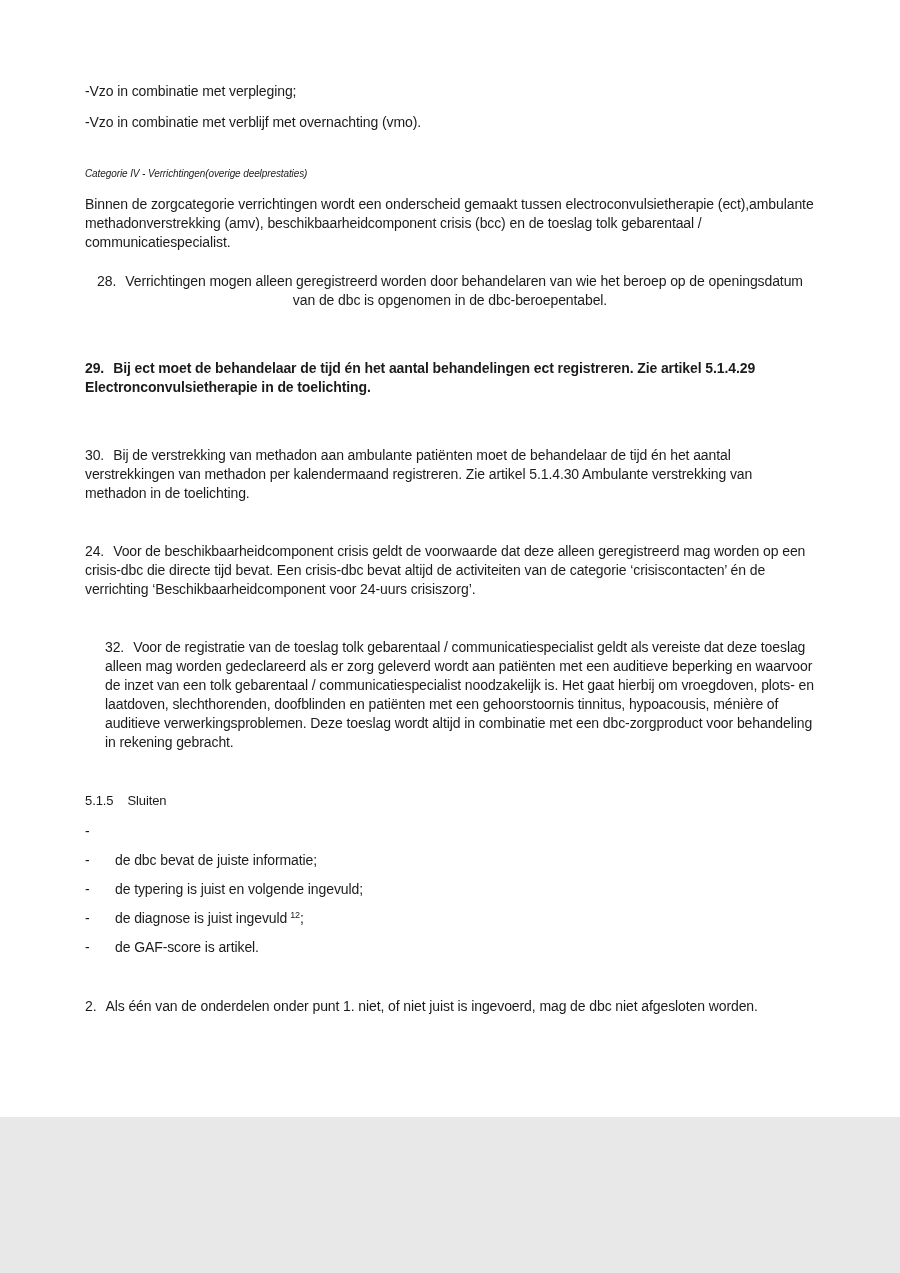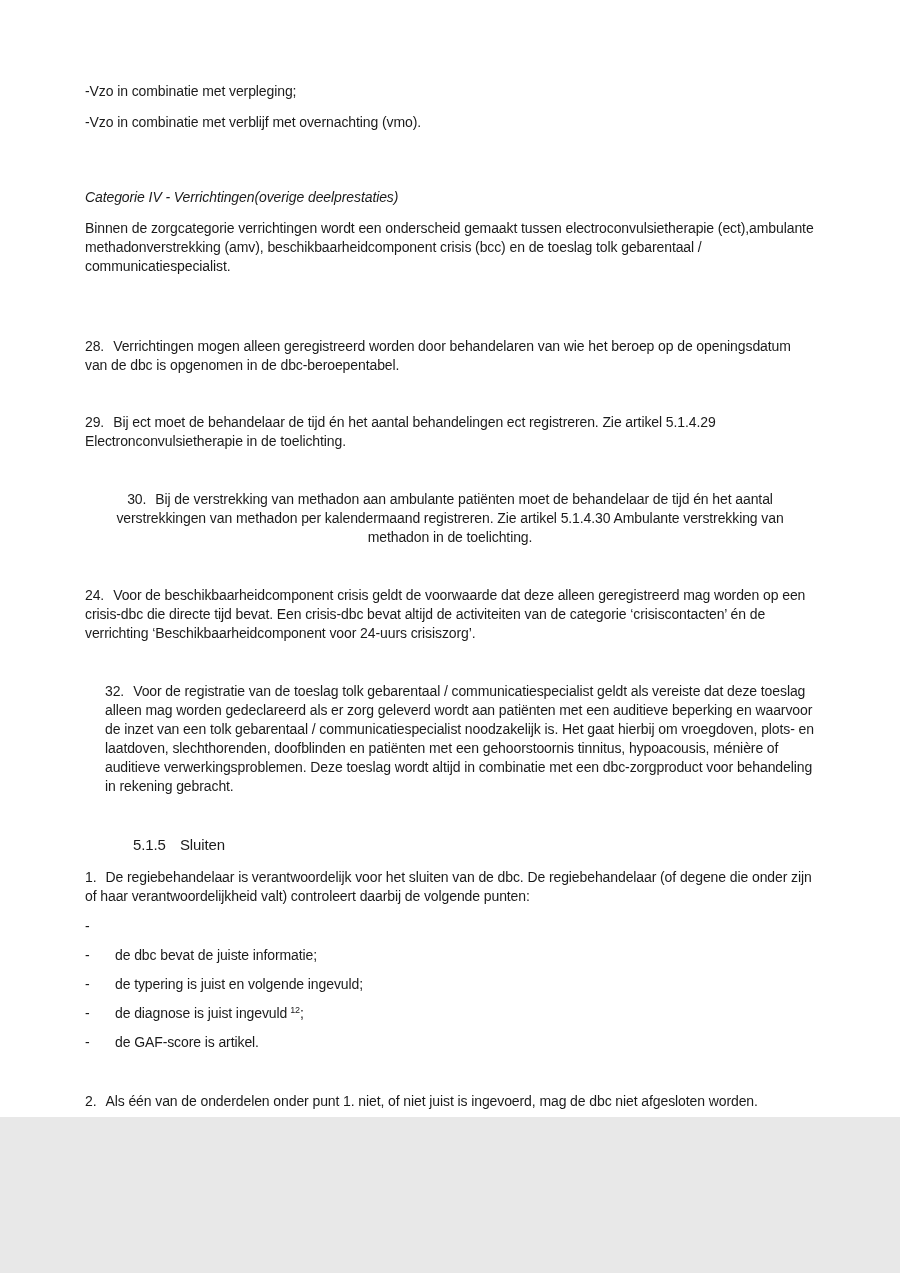--- a/index.html
+++ b/index.html
@@ -19,36 +19,35 @@
     left: 85px;
     top: 0;
     width: 730px;
     font-size: 14px;
     line-height: 19px;
     padding-top: 82px;
   }
   .para { margin: 0; }
   .vzo-line-2 { margin-top: 12px; }
   .cat-heading {
-    margin-top: 56px;
+    margin-top: 32px;
     font-style: italic;
-    font-size: 14px;
+    font-size: 10px;
   }
   .cat-intro { margin-top: 12px; }
   .numbered-item .num { margin-right: 9px; }
-  .item-28 { margin-top: 61px; }
-  .item-29 { margin-top: 38px; }
-  .item-30 { margin-top: 39px; text-align: center; }
+  .item-28 { margin-top: 20px; text-align: center; }
+  .item-29 { margin-top: 49px; font-weight: bold; }
+  .item-30 { margin-top: 49px; }
   .item-31 { margin-top: 39px; }
   .item-32 { margin-top: 39px; margin-left: 20px; }
   .section-heading {
     margin-top: 39px;
-    font-size: 15px;
+    font-size: 13px;
     line-height: 20px;
-    margin-left: 48px;
   }
   .section-heading .h-num { margin-right: 14px; }
   .closing-item-1 { margin-top: 13px; }
   .check { display: flex; margin-top: 10px; }
   .check-first { margin-top: 11px; }
   .check .marker { width: 30px; flex: 0 0 30px; }
   .check sup {
     font-size: 9px;
     line-height: 0;
     position: relative;
@@ -100,21 +99,20 @@
     <p class="para numbered-item item-29"><span class="num">29.</span><span>Bij ect moet de behandelaar de tijd én het aantal behandelingen ect registreren. Zie artikel 5.1.4.29 Electronconvulsietherapie in de toelichting.</span></p>
 
     <p class="para numbered-item item-30"><span class="num">30.</span><span>Bij de verstrekking van methadon aan ambulante patiënten moet de behandelaar de tijd én het aantal verstrekkingen van methadon per kalendermaand registreren. Zie artikel 5.1.4.30 Ambulante verstrekking van methadon in de toelichting.</span></p>
 
     <p class="para numbered-item item-31"><span class="num">24.</span><span>Voor de beschikbaarheidcomponent crisis geldt de voorwaarde dat deze alleen geregistreerd mag worden op een crisis-dbc die directe tijd bevat. Een crisis-dbc bevat altijd de activiteiten van de categorie ‘crisiscontacten’ én de verrichting ‘Beschikbaarheidcomponent voor 24-uurs crisiszorg’.</span></p>
 
     <p class="para numbered-item item-32"><span class="num">32.</span><span>Voor de registratie van de toeslag tolk gebarentaal / communicatiespecialist geldt als vereiste dat deze toeslag alleen mag worden gedeclareerd als er zorg geleverd wordt aan patiënten met een auditieve beperking en waarvoor de inzet van een tolk gebarentaal / communicatiespecialist noodzakelijk is. Het gaat hierbij om vroegdoven, plots- en laatdoven, slechthorenden, doofblinden en patiënten met een gehoorstoornis tinnitus, hypoacousis, ménière of auditieve verwerkingsproblemen. Deze toeslag wordt altijd in combinatie met een dbc-zorgproduct voor behandeling in rekening gebracht.</span></p>
 
     <div class="section-heading"><span class="h-num">5.1.5</span><span>Sluiten</span></div>
 
-    <p class="para numbered-item closing-item-1"><span class="num">1.</span><span>De regiebehandelaar is verantwoordelijk voor het sluiten van de dbc. De regiebehandelaar (of degene die onder zijn of haar verantwoordelijkheid valt) controleert daarbij de volgende punten:</span></p>
 
     <div class="check check-first">
       <span class="marker">-</span>
     </div>
     <div class="check">
       <span class="marker">-</span>
       <span class="check-text">de dbc bevat de juiste informatie;</span>
     </div>
     <div class="check">
       <span class="marker">-</span>

